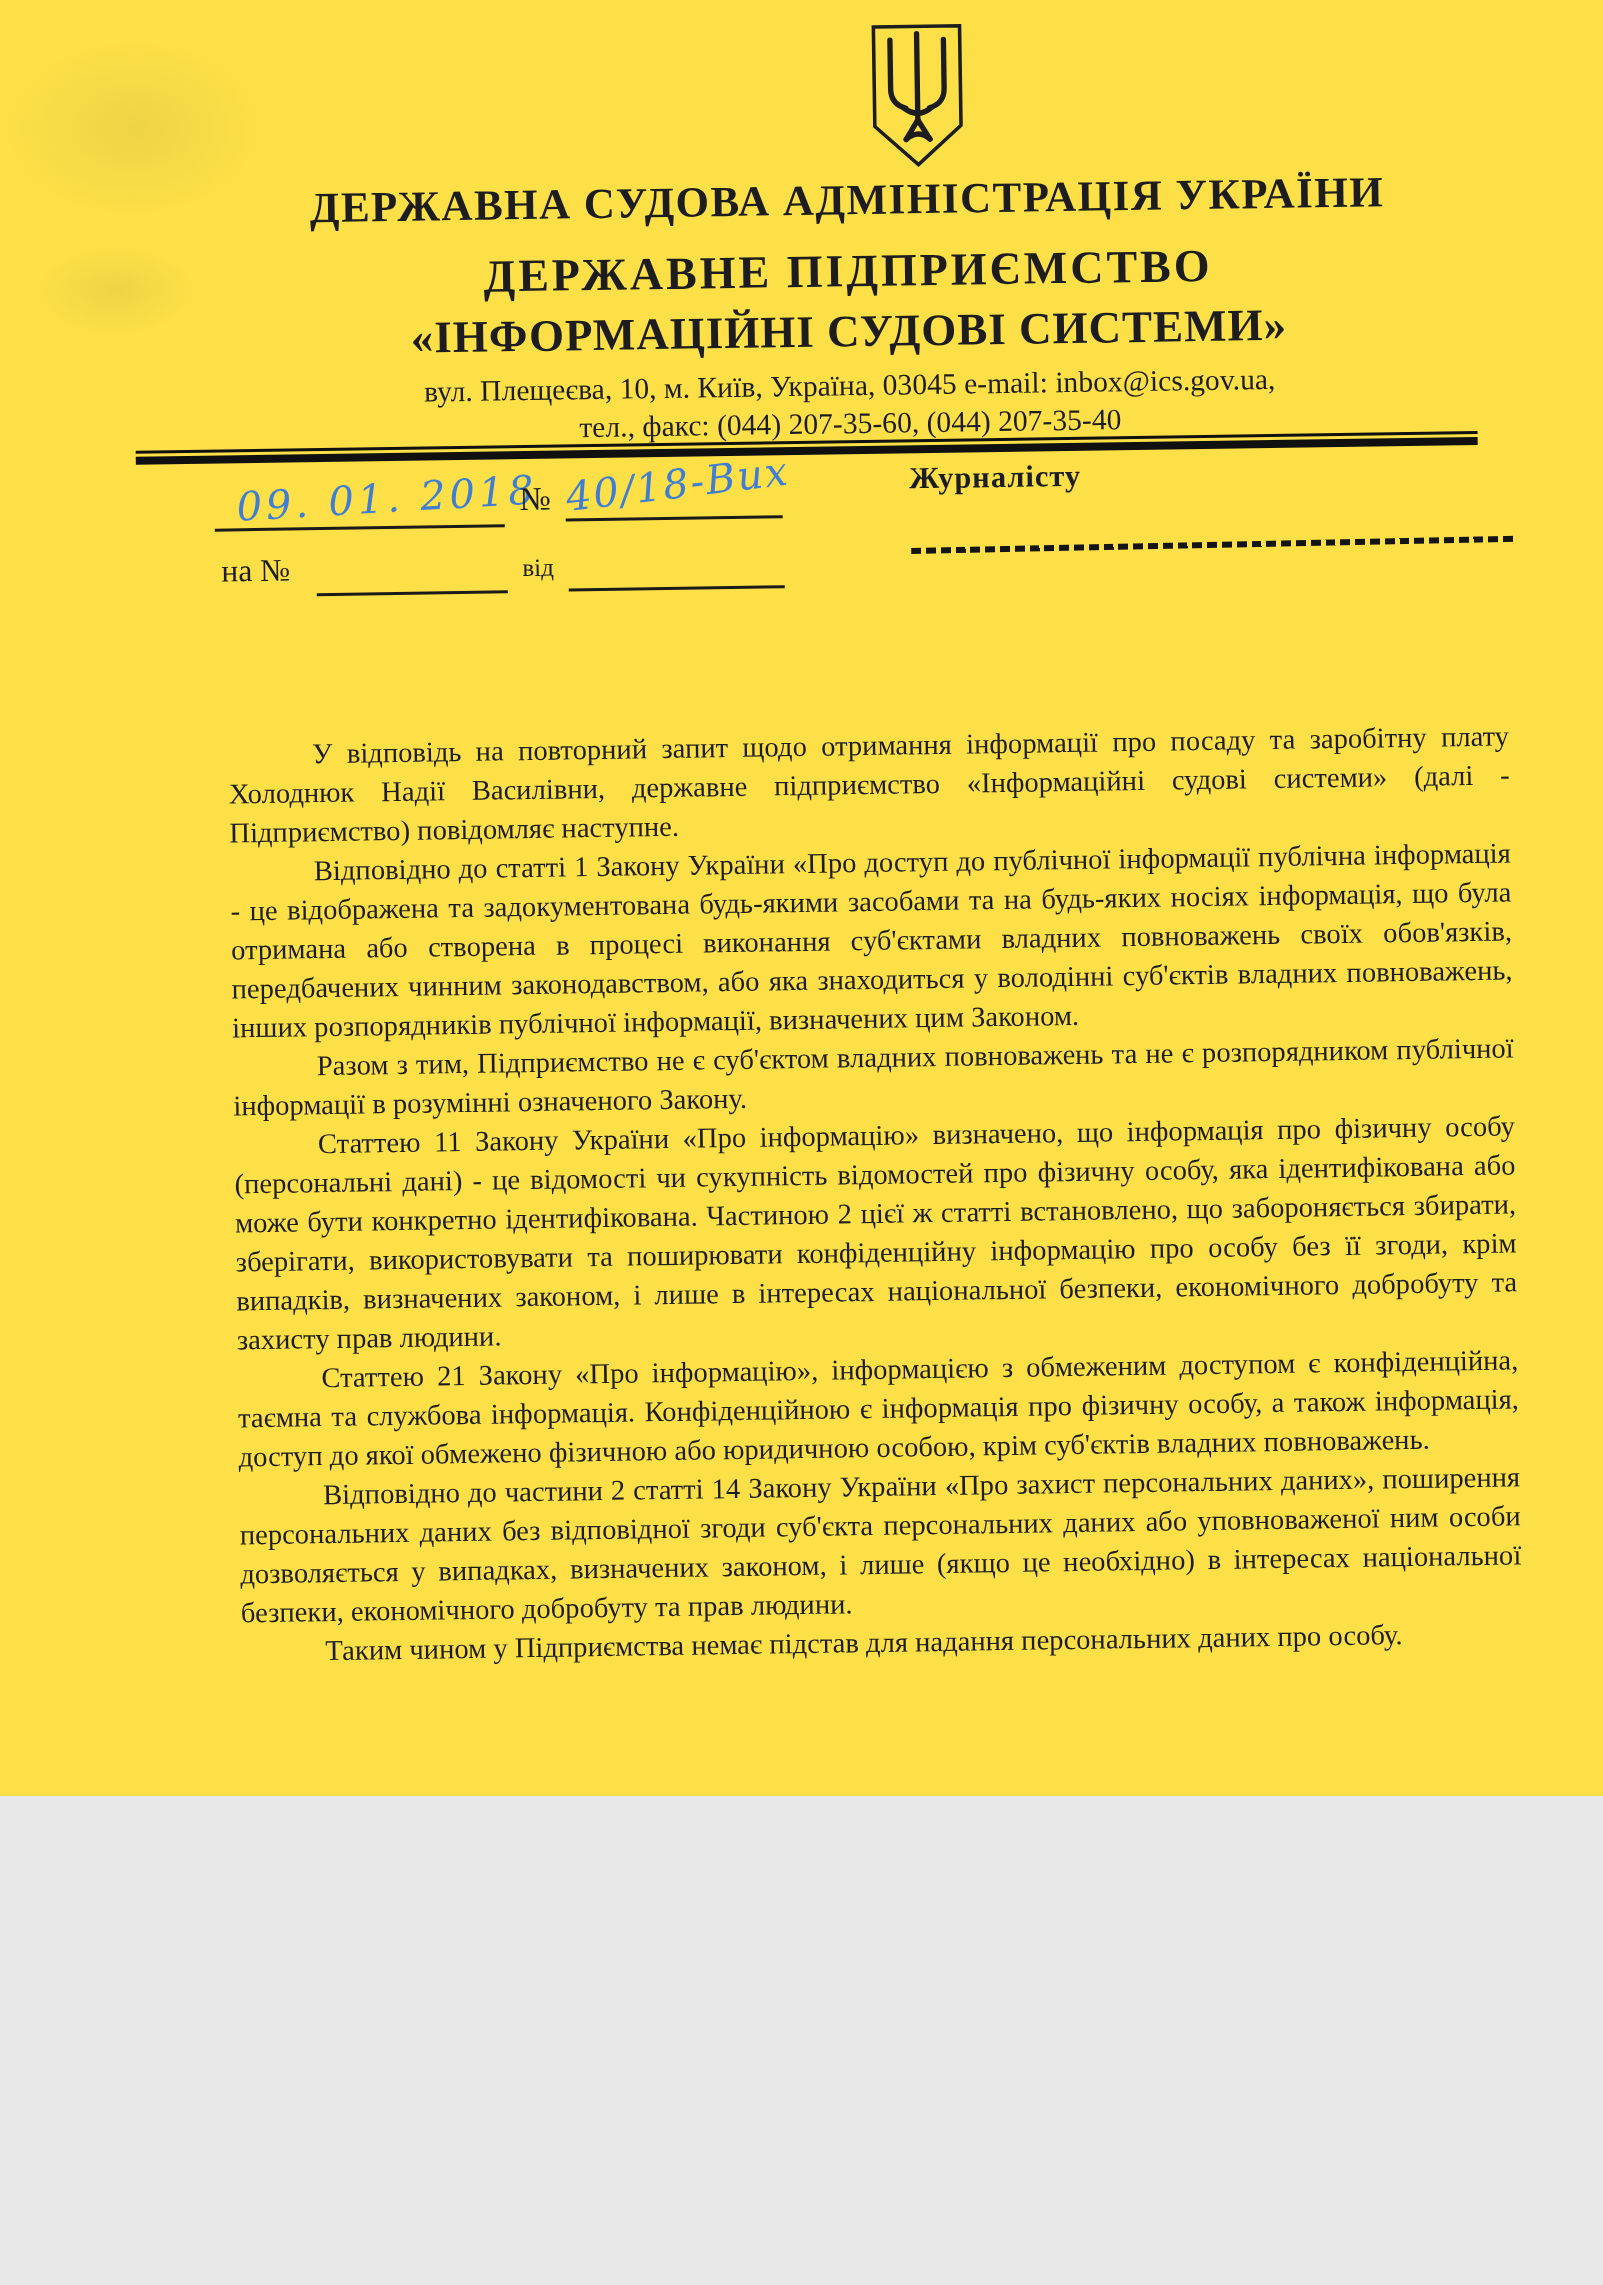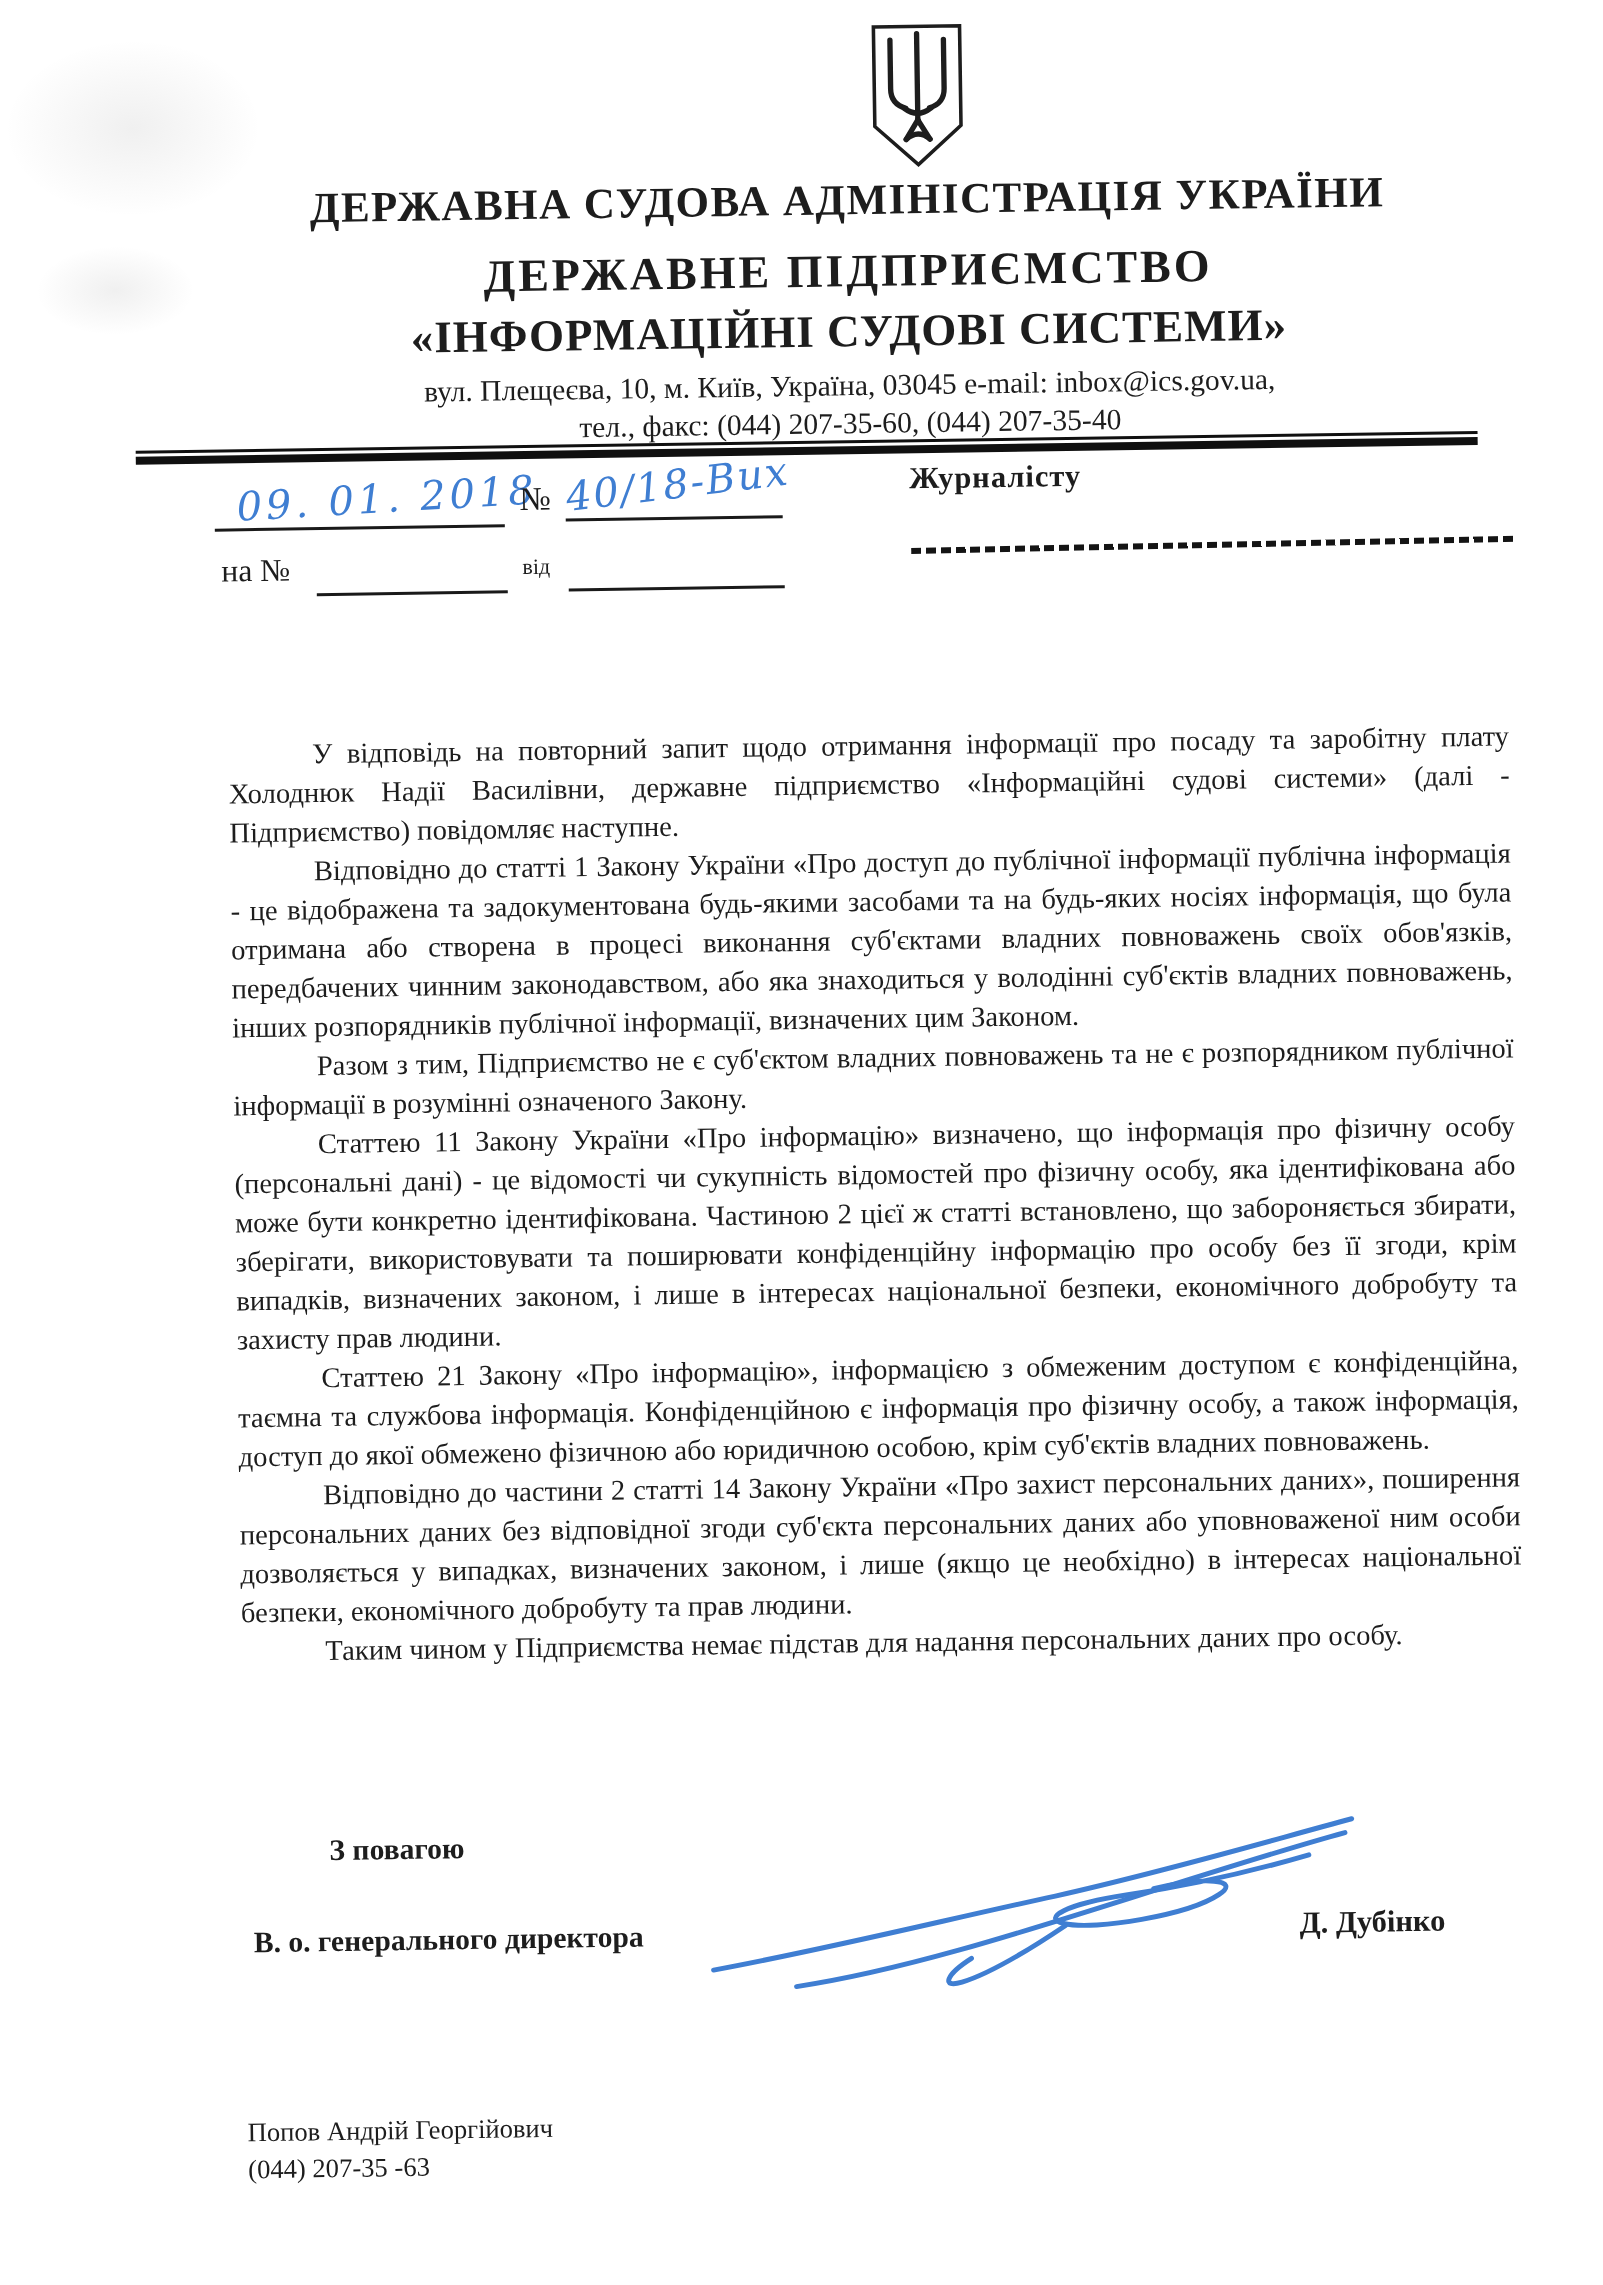--- a/index.html
+++ b/index.html
@@ -1,19 +1,19 @@
 <!DOCTYPE html>
 <html style="--ink: #3f7ed2; --text: #1d1d1d;"><head>
 <meta charset="utf-8">
 <style>
   html,body{margin:0;padding:0;background:#e8e8e8;}
   :root{ --ink:#3f7ed2; --text:#1d1d1d; }
   .page{
-    position:relative; width:1604px; height:2285px;
-    background:#ffffff; overflow:hidden;
+    position:relative; width:1604px; height:1796px;
+    background:#fde047; overflow:hidden;
     font-family:"Liberation Serif", serif; color:var(--text);
   }
   .tilt{ position:absolute; inset:0; transform:rotate(-0.85deg); transform-origin:802px 1143px; }
   .abs{ position:absolute; }
   .smudge{ position:absolute; border-radius:50%; background:radial-gradient(closest-side, rgba(40,40,40,.07), rgba(40,40,40,0)); }
 
   
   .lh{ position:absolute; left:73px; top:0; width:1576px; text-align:center; }
   .emblem{ position:absolute; left:808px; top:22.7px; }
   .org1{ position:absolute; left:0; top:176px; width:100%; font-weight:bold; font-size:43px; letter-spacing:1.5px; }
@@ -31,21 +31,21 @@
   .hand{ font-style:italic; color:var(--ink); font-family:"DejaVu Serif", serif; }
   .date-hand{ left:246px; top:469px; font-size:40px; letter-spacing:3.9px; transform:rotate(-2.5deg); }
   .num-label{ left:529px; top:477px; font-size:33px; }
   .num-hand{ left:575px; top:459px; font-size:40px; letter-spacing:2px; transform:rotate(-6deg); }
   .uline{ position:absolute; border-bottom:3px solid #1a1a1a; height:0; }
   .recipient{ left:919px; top:463px; font-size:30.5px; font-weight:bold; letter-spacing:1px; }
   .dashes{ position:absolute; left:920px; top:548px; width:606px; height:5.9px;
            background:repeating-linear-gradient(90deg,#141414 0 9.9px, transparent 9.9px 14.8px);
            transform:rotate(-0.3deg); }
   .onum-label{ left:230px; top:545px; font-size:31.5px; }
-  .vid-label{ left:531px; top:550px; font-size:22px; }
+  .vid-label{ left:531px; top:550px; font-size:25px; }
 
   
   .body-text{ position:absolute; left:234px; top:727px; width:1281px; }
   .body-text p{ margin:0; font-size:28.6px; line-height:39px; text-align:justify; text-indent:84px; }
 
   
   .closing{ left:319px; top:1827px; font-size:29.6px; font-weight:bold; }
   .position{ left:242px; top:1918px; font-size:29.6px; font-weight:bold; }
   .signer{ left:1288px; top:1913px; font-size:30.5px; font-weight:bold; }
   .sig{ position:absolute; left:591px; top:1803px; }

